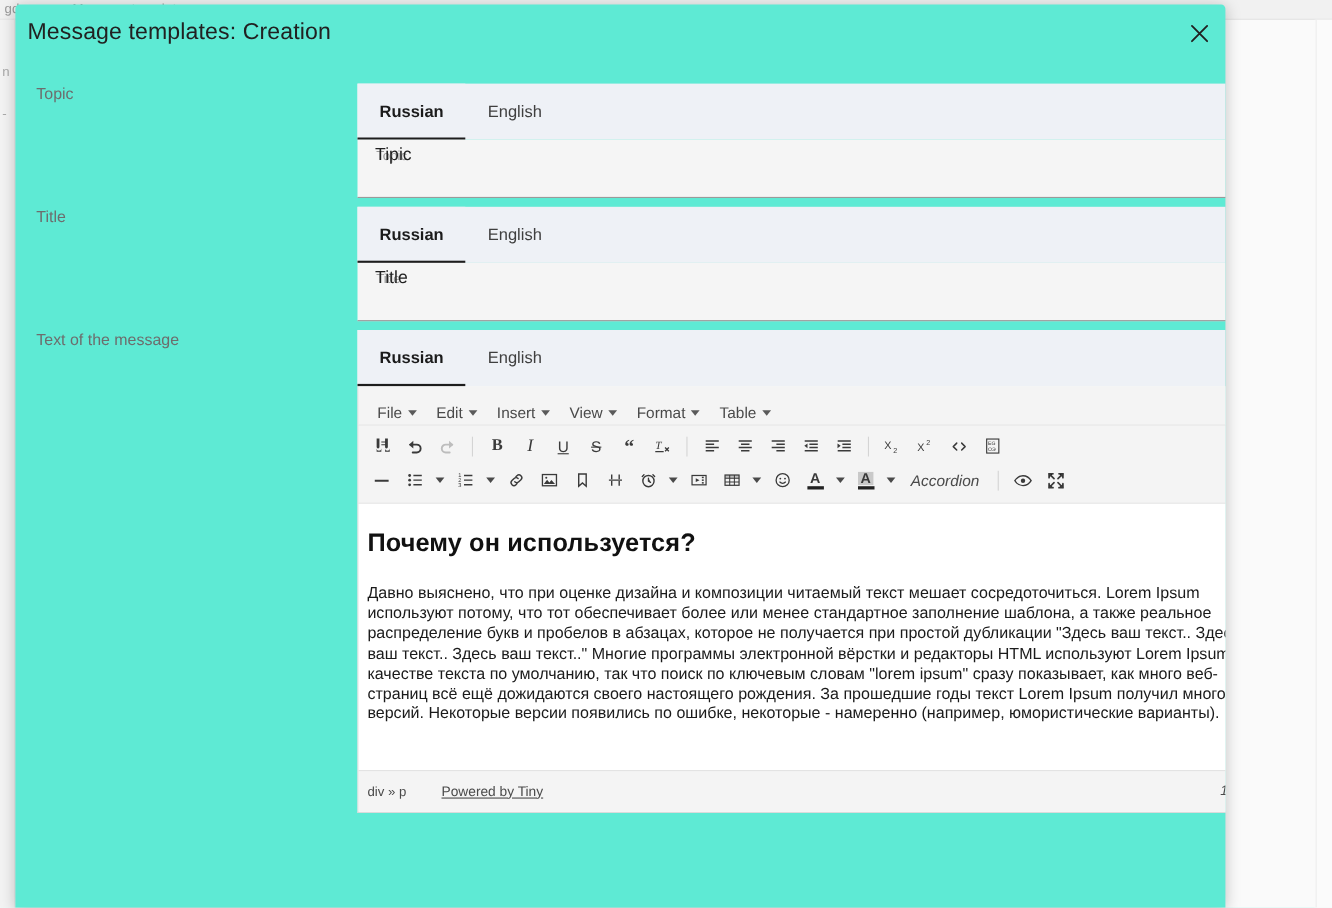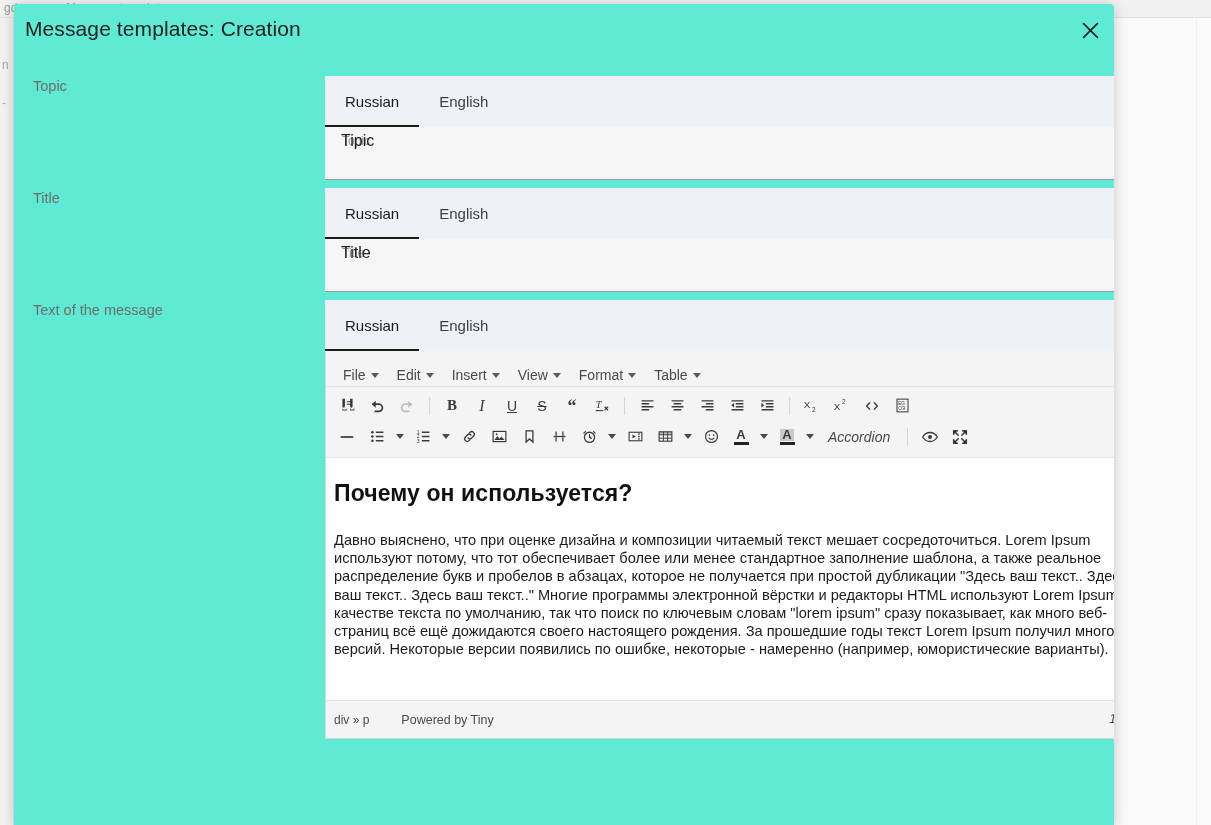--- a/index.html
+++ b/index.html
@@ -109,21 +109,21 @@
     font-size: 15px;
     color: #3f3f3f;
     cursor: pointer;
     background: transparent;
     border: 0;
     font-family: inherit;
     position: relative;
   }
   .lang-tab.active {
     color: #1b1b1b;
-    font-weight: 400;
+    font-weight: 700;
     background: #eef1f6;
   }
   .lang-tab.active::after {
     content: "";
     position: absolute; left: 0; right: 0; bottom: 0;
     height: 2px; background: #1d1d1d;
   }
 
   
   .tf {
@@ -248,21 +248,21 @@
     position: relative;
     height: 38px;
     background: #f4f4f4;
     border-top: 1px solid #e3e3e3;
     display: flex; align-items: center;
   }
   .sb-path {
     margin-left: 8px; font-size: 12px; color: #4a4a4a;
   }
   .sb-brand {
-    margin-left: 32px; font-size: 12.5px; color: #4a4a4a;
+    margin-left: 32px; font-size: 12.5px; color: #4a4a4a; text-decoration: underline;
   }
   .sb-words {
     position: absolute; right: 10px; top: 11px;
     font-size: 12.5px; color: #4a4a4a; font-style: italic;
   }
   .sb-resize {
     position: absolute; right: 3px; bottom: 1px;
     width: 10px; height: 10px; color: #999;
   }
 

